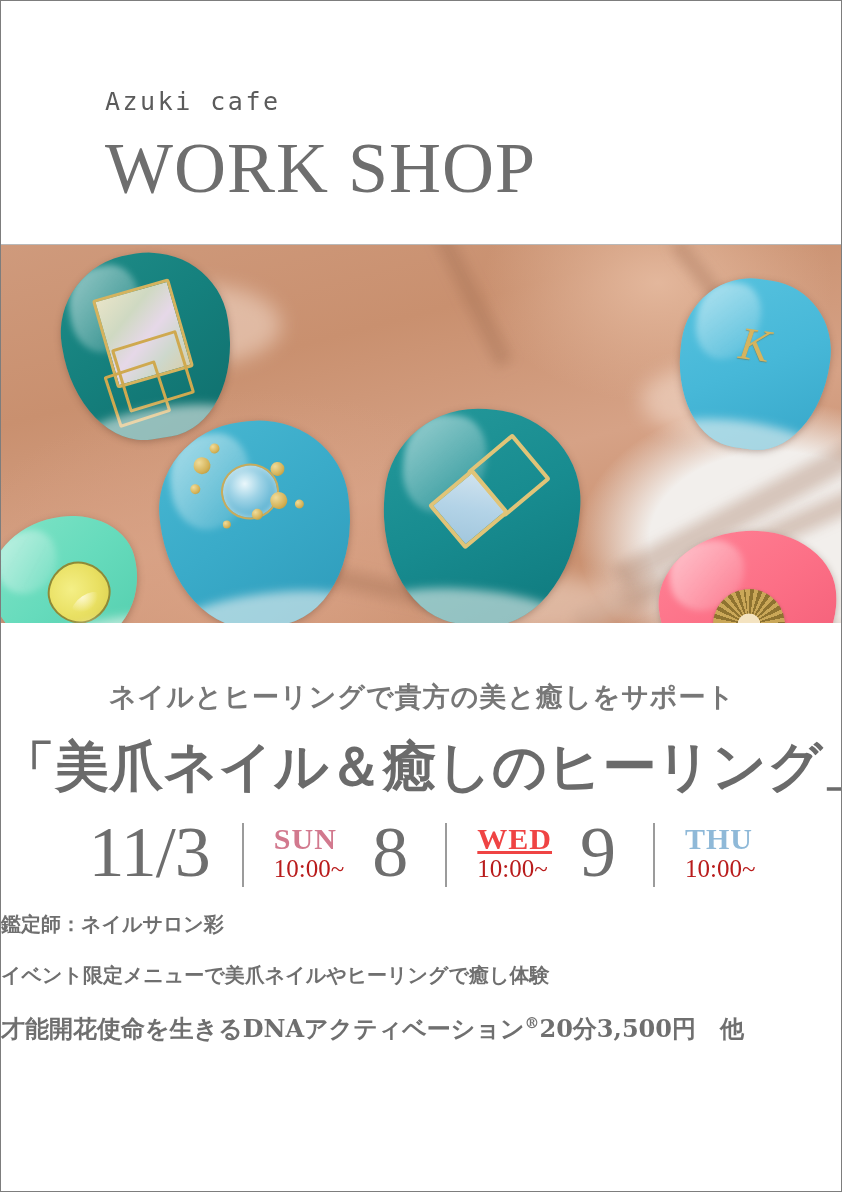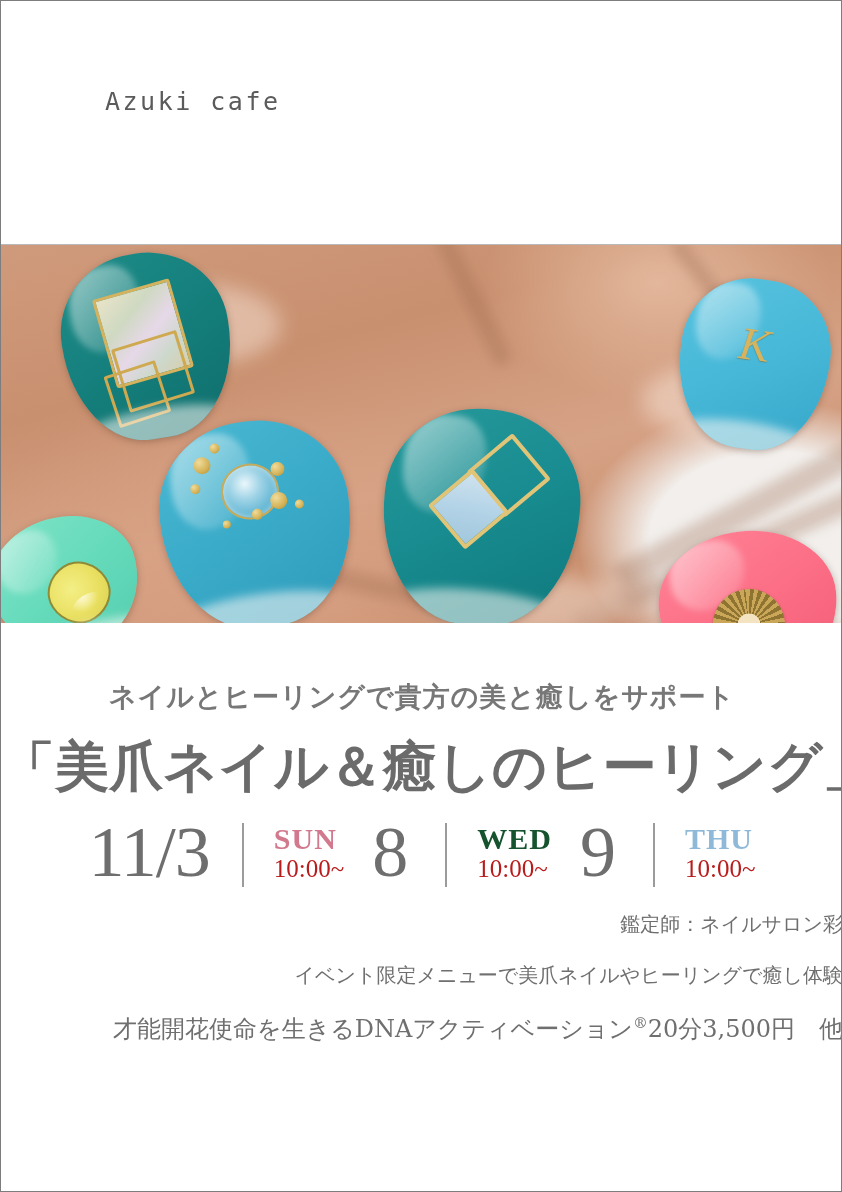--- a/index.html
+++ b/index.html
@@ -322,57 +322,58 @@
     margin-top: 4px;
   }
   .dayname {
     font-family: "Liberation Serif", "DejaVu Serif", serif;
     font-weight: bold;
     font-size: 30px;
     line-height: 32px;
     letter-spacing: 1px;
   }
   .dayname.sun { color: #d2798e; }
-  .dayname.wed { color: #14532d; }
+  .dayname.wed { color: #ef4444; text-decoration: underline; }
   .dayname.thu { color: #8fb9d8; }
   .daytime {
     font-family: "Liberation Serif", "DejaVu Serif", serif;
     font-size: 25px;
     line-height: 28px;
     color: #b91c1c;
     letter-spacing: 0px;
   }
   .gapnum { margin: 0 6px 0 12px; }
 
   
   .details {
     position: absolute;
     left: 0; top: 288px;
     width: 100%;
   }
   .dline {
     font-family: "DejaVu Serif", "Liberation Serif", serif;
-    font-weight: normal;
+    font-weight: bold;
     color: #6f6f6f;
-    text-align: right;
+    text-align: left;
     white-space: nowrap;
   }
   .dline.l1 { font-size: 20px; margin-bottom: 24px; }
   .dline.l2 { font-size: 20px; margin-bottom: 24px; }
   .dline.l3 { font-size: 20px; margin-bottom: 24px; }
   .dline.l4 { font-size: 24px; }
   .reg { font-size: 0.62em; vertical-align: super; }
 </style>
 </head>
 <body>
 
 <div class="poster">
 
   <div class="header">
     <div class="brand">Azuki cafe</div>
+    <div class="worktitle">WORK SHOP</div>
     <div class="header-rule"></div>
   </div>
 
   <div class="photo">
     <div class="skin-base"></div>
     <div class="crease c1"></div>
     <div class="crease c2"></div>
     <div class="crease c3"></div>
     <div class="crease c4"></div>
     <div class="crease c5"></div>

